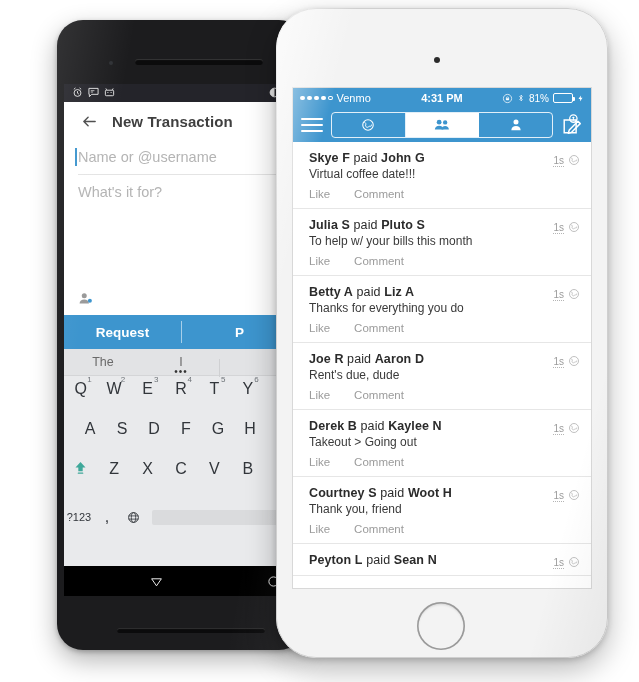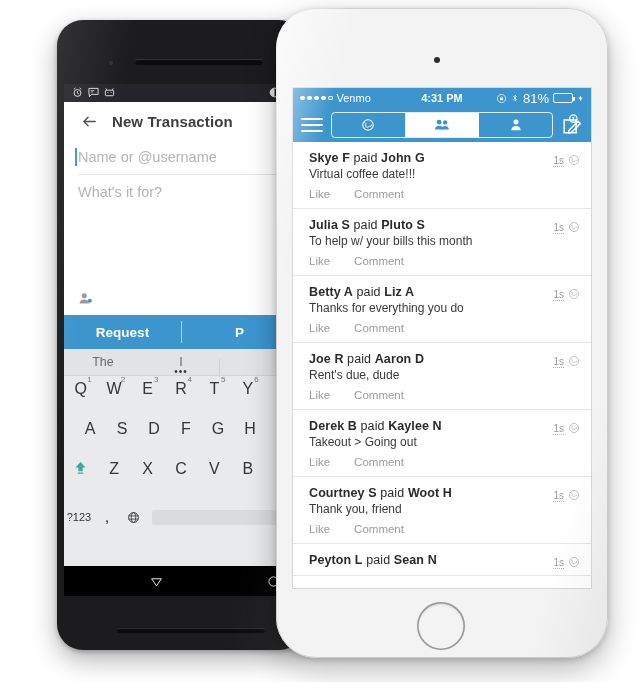--- a/index.html
+++ b/index.html
@@ -109,21 +109,21 @@
   .ios-status{
     height:20px;background:#3d95ce;color:#fff;display:flex;align-items:center;
     font-size:11px;position:relative;padding:0 7px;
   }
   .ios-carrier{display:flex;align-items:center;gap:4px;}
   .dots{display:flex;gap:2.5px;align-items:center;}
   .dot{width:4.5px;height:4.5px;border-radius:50%;background:#fff;}
   .dot.empty{background:transparent;box-shadow:inset 0 0 0 1px #fff;}
   .ios-time{position:absolute;left:0;right:0;text-align:center;font-weight:600;font-size:11px;}
   .ios-right{margin-left:auto;display:flex;align-items:center;gap:4px;position:relative;z-index:2;}
-  .ios-batt-pct{font-size:13px;}
+  .ios-batt-pct{font-size:10px;}
   .batt{width:20px;height:9.5px;border:1px solid #fff;border-radius:2px;position:relative;padding:1px;box-sizing:border-box;}
   .batt .fill{height:100%;width:81%;background:#4cd255;border-radius:1px;}
   .batt .cap{position:absolute;right:-3px;top:2.5px;width:2px;height:4px;background:#fff;border-radius:0 1px 1px 0;}
   .ios-navbar{
     height:34px;background:#3d95ce;display:flex;align-items:center;padding:0 8px;gap:8px;
   }
   .seg{
     flex:1;display:flex;height:24px;border:1px solid rgba(255,255,255,.85);border-radius:4px;overflow:hidden;
   }
   .seg-item{

